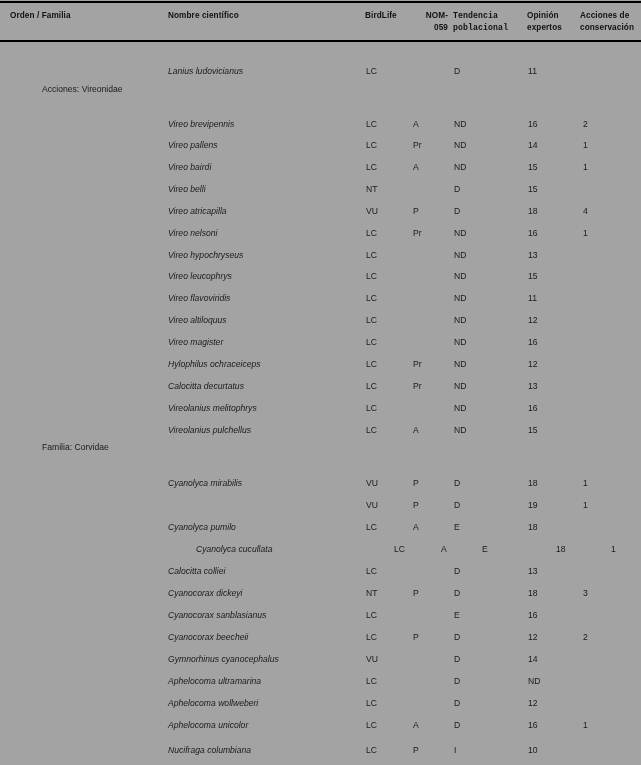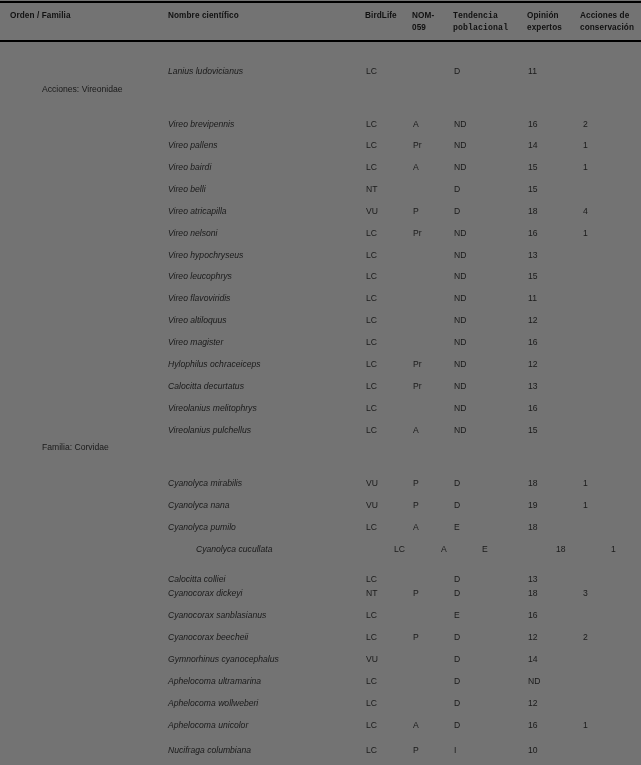--- a/index.html
+++ b/index.html
@@ -13,21 +13,21 @@
     overflow: hidden;
     font-family: "Liberation Sans", sans-serif;
     color: #1a1a1a;
     -webkit-font-smoothing: antialiased;
   }
 
   #sheet {
     position: relative;
     width: 641px;
     height: 765px;
-    background: #737373;
+    background: #a3a3a3;
   }
 
   
   .rule {
     position: absolute;
     left: 0;
     width: 641px;
     background: #000000;
   }
   .rule-top    { top: 1px;  height: 2px; }
@@ -45,21 +45,21 @@
     position: absolute;
     font-size: 8.2px;
     font-weight: bold;
     line-height: 11.5px;
     color: #111111;
     letter-spacing: .1px;
   }
   .th-orden   { left: 10px;  top: 3px;  width: 150px; }
   .th-nombre  { left: 168px; top: 3px;  width: 180px; }
   .th-birdlife{ left: 365px; top: 3px;  width: 44px;  }
-  .th-nom     { left: 412px; top: 3px;  width: 36px;  }
+  .th-nom     { left: 412px; top: 3px;  width: 36px; text-align: right;  }
   .th-tend    { left: 453px; top: 3px;  width: 70px; font-family: Liberation Mono, monospace;  }
   .th-opin    { left: 527px; top: 3px;  width: 50px;  }
   .th-acc     { left: 580px; top: 3px;  width: 61px;  }
 
   
   .tbody {
     position: absolute;
     left: 0;
     top: 0;
     width: 641px;
@@ -232,21 +232,20 @@
       </div>
       <div class="row" style="top: 477px;">
         <div class="cell c-nombre">Cyanolyca mirabilis</div>
         <div class="cell c-birdlife">VU</div>
         <div class="cell c-nom">P</div>
         <div class="cell c-tend">D</div>
         <div class="cell c-opin">18</div>
         <div class="cell c-acc">1</div>
       </div>
       <div class="row" style="top: 499px;">
-        <div class="cell c-nombre">Cyanolyca nana</div>
         <div class="cell c-birdlife">VU</div>
         <div class="cell c-nom">P</div>
         <div class="cell c-tend">D</div>
         <div class="cell c-opin">19</div>
         <div class="cell c-acc">1</div>
       </div>
       <div class="row" style="top: 521px;">
         <div class="cell c-nombre">Cyanolyca pumilo</div>
         <div class="cell c-birdlife">LC</div>
         <div class="cell c-nom">A</div>
@@ -254,21 +253,21 @@
         <div class="cell c-opin">18</div>
       </div>
       <div class="row" style="top: 543px; margin-left: 28px;">
         <div class="cell c-nombre">Cyanolyca cucullata</div>
         <div class="cell c-birdlife">LC</div>
         <div class="cell c-nom">A</div>
         <div class="cell c-tend">E</div>
         <div class="cell c-opin">18</div>
         <div class="cell c-acc">1</div>
       </div>
-      <div class="row" style="top: 565px; margin-top: 8px;">
+      <div class="row" style="top: 565px;">
         <div class="cell c-nombre">Calocitta colliei</div>
         <div class="cell c-birdlife">LC</div>
         <div class="cell c-tend">D</div>
         <div class="cell c-opin">13</div>
       </div>
       <div class="row" style="top: 587px;">
         <div class="cell c-nombre">Cyanocorax dickeyi</div>
         <div class="cell c-birdlife">NT</div>
         <div class="cell c-nom">P</div>
         <div class="cell c-tend">D</div>

